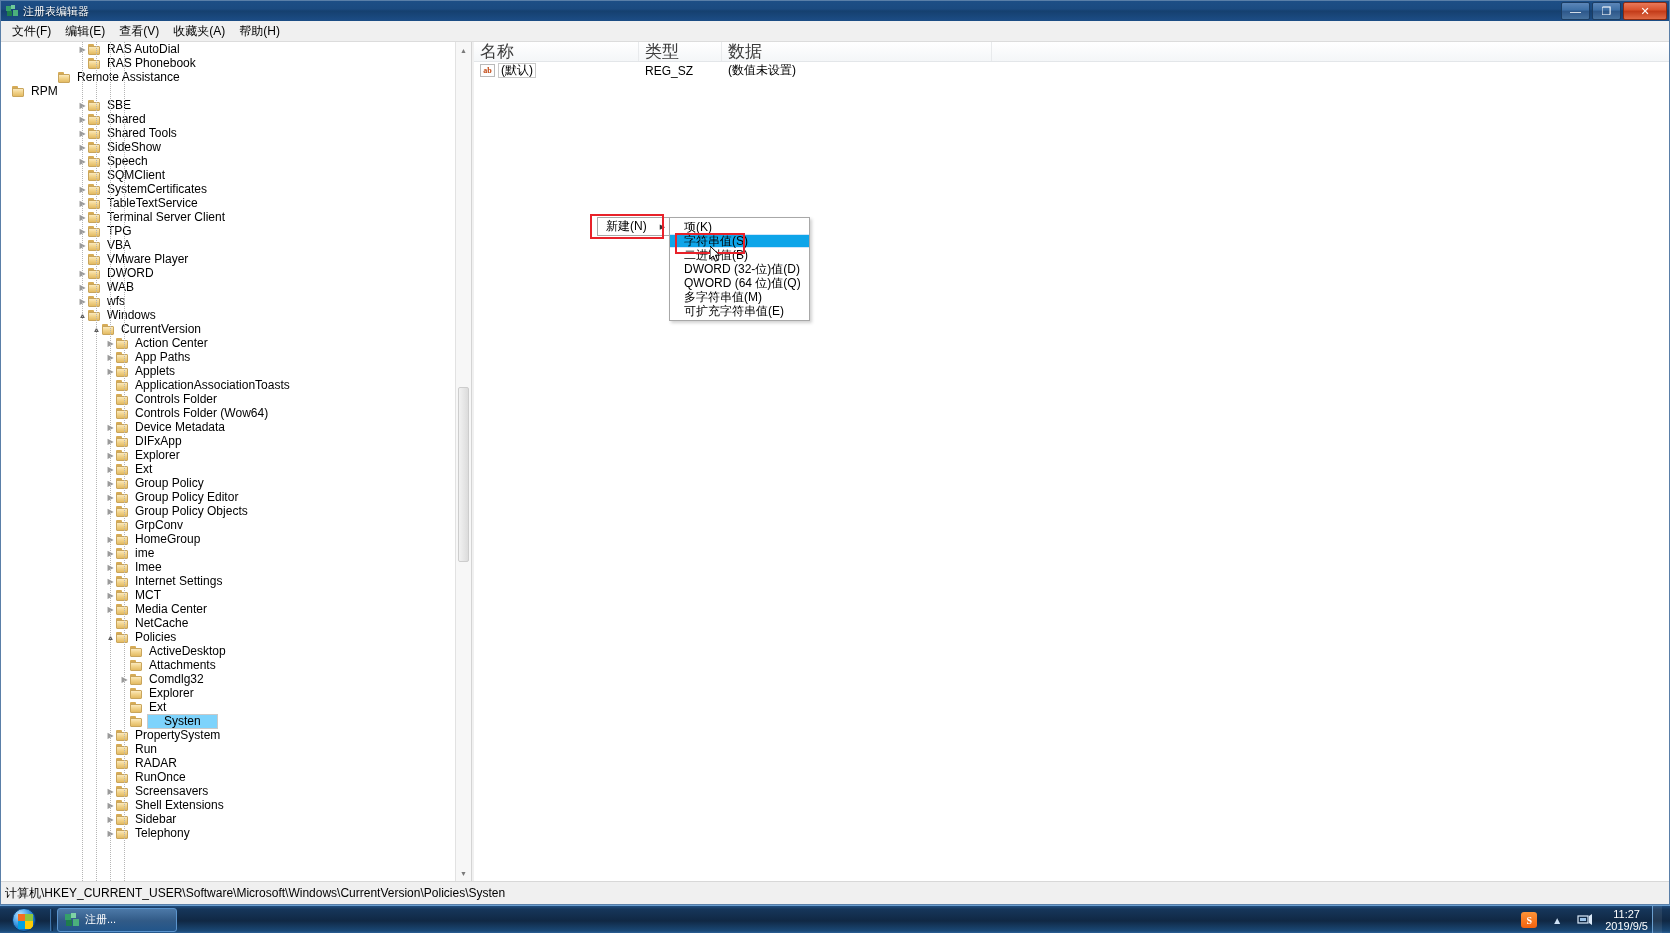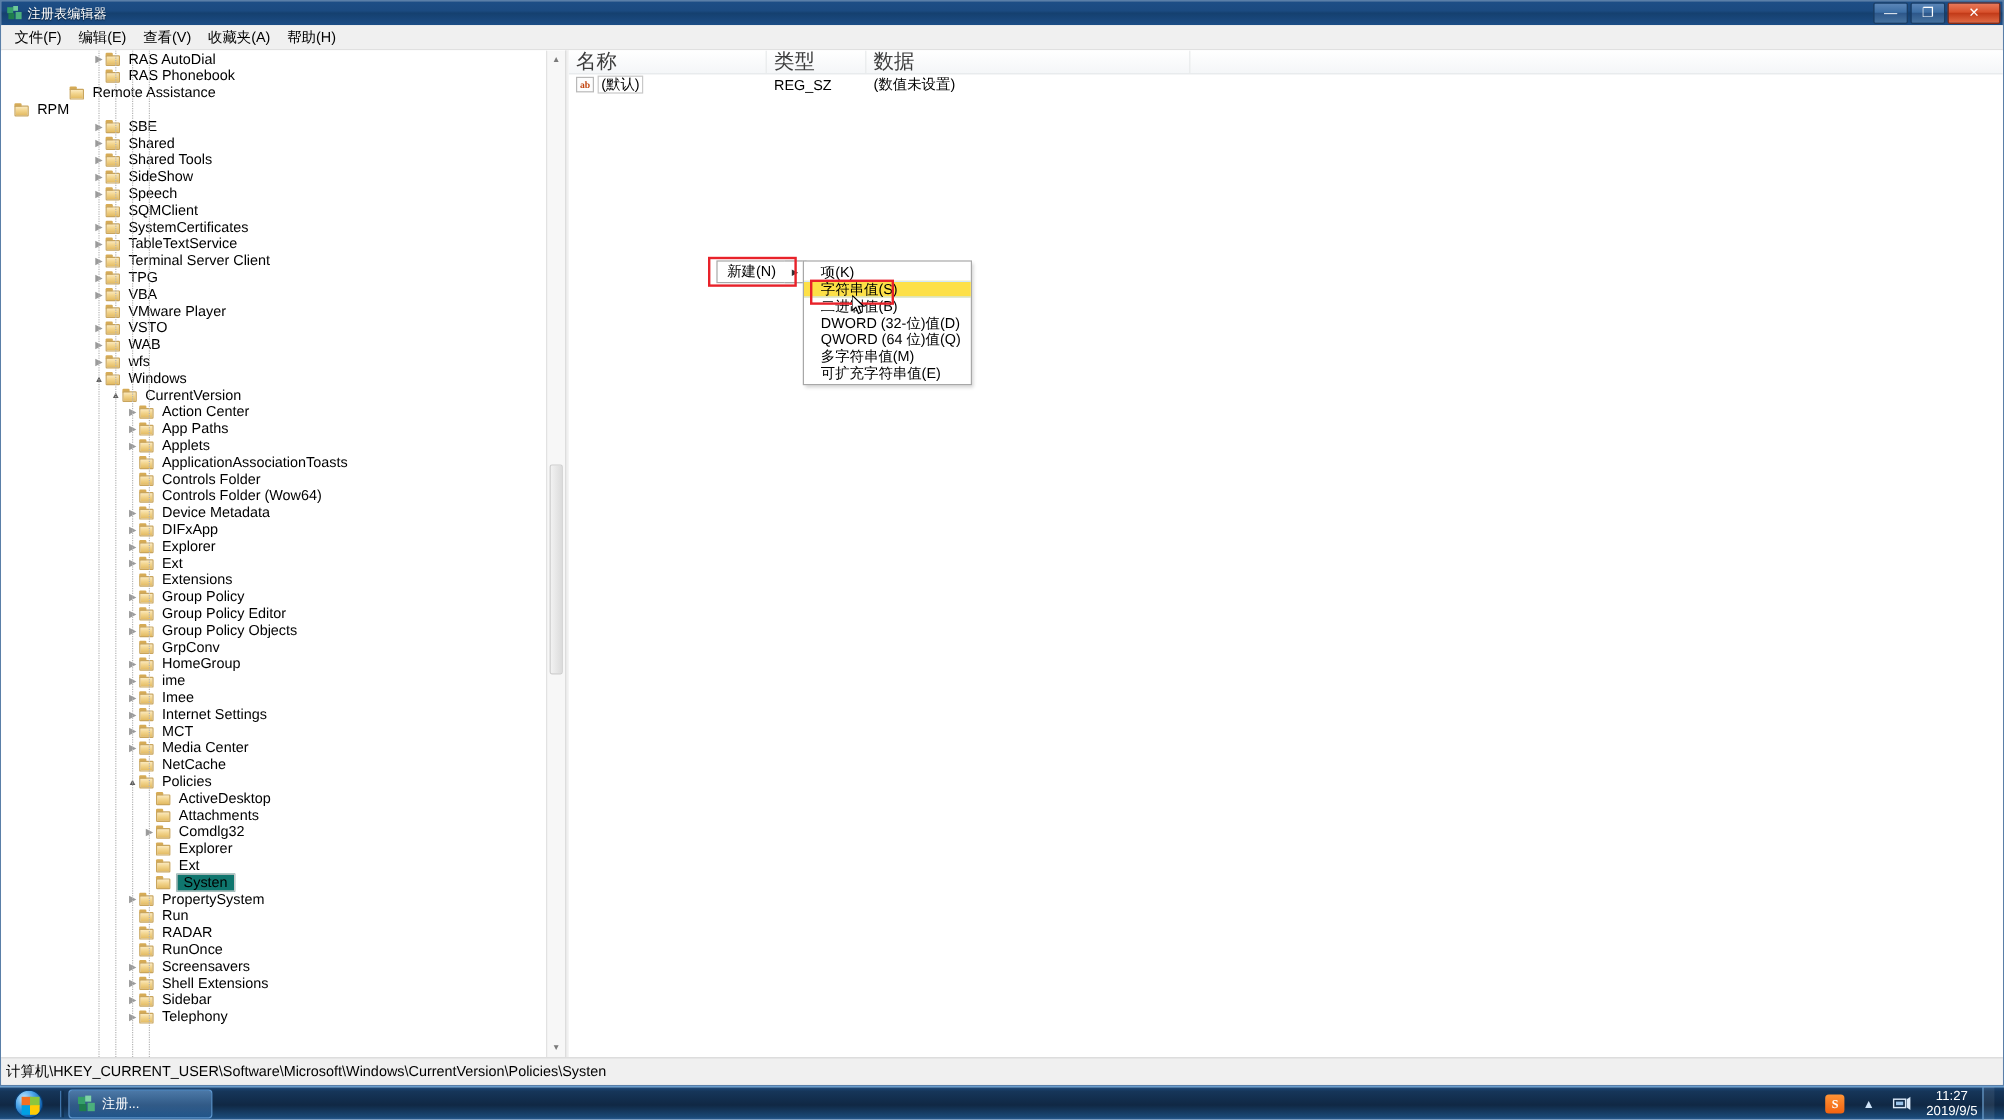--- a/index.html
+++ b/index.html
@@ -113,23 +113,23 @@
   .folder-icon .body {
     position: absolute; left: 0; top: 2px;
     width: 12px; height: 9px;
     background: linear-gradient(to bottom, #fbe9bd 0%, #f2d48c 45%, #e3bb63 100%);
     border: 1px solid #c9a košik;
     border: 1px solid #c9a55c;
     border-radius: 1px;
   }
   .tree-label { padding: 0 2px; line-height: 13px; }
   .tree-row.selected .tree-label {
-    background: #0f766e;
+    background: #7dd3fc;
     border: 1px solid #c9c9c9;
-    padding: 0 5px;
+    padding: 0 16px;
   }
   .tree-guide {
     position: absolute; top: 0; bottom: 0;
     width: 1px;
     border-left: 1px dotted #b5b5b5;
   }
 
   
   #tree-vscroll {
     position: absolute; right: 0; top: 0; width: 16px; bottom: 0;
@@ -241,21 +241,21 @@
     box-shadow: 2px 2px 3px rgba(0,0,0,.18);
   }
   .sub-item {
     height: 14px;
     display: flex; align-items: center;
     padding-left: 14px;
     font-size: 12px; color: #000;
     white-space: nowrap;
   }
   .sub-item.highlight {
-    background: #fde047;
+    background: #0ea5e9;
     border-top: 1px solid #cfe6fa;
     border-bottom: 1px solid #cfe6fa;
   }
 
   
   .annot {
     position: absolute;
     border: 2px solid #e8222a;
     pointer-events: none;
   }
@@ -496,21 +496,21 @@
               <span class="body"></span>
             </span>
             <span class="tree-label">VMware Player</span>
           </div>
           <div class="tree-row" style="padding-left: 76px;">
             <span class="twisty ">▶</span>
             <span class="folder-icon">
               <span class="tab"></span>
               <span class="body"></span>
             </span>
-            <span class="tree-label">VSTO</span>
+            <span class="tree-label">DWORD</span>
           </div>
           <div class="tree-row" style="padding-left: 76px;">
             <span class="twisty ">▶</span>
             <span class="folder-icon">
               <span class="tab"></span>
               <span class="body"></span>
             </span>
             <span class="tree-label">WAB</span>
           </div>
           <div class="tree-row" style="padding-left: 76px;">
@@ -609,28 +609,20 @@
             </span>
             <span class="tree-label">Explorer</span>
           </div>
           <div class="tree-row" style="padding-left: 104px;">
             <span class="twisty ">▶</span>
             <span class="folder-icon">
               <span class="tab"></span>
               <span class="body"></span>
             </span>
             <span class="tree-label">Ext</span>
-          </div>
-          <div class="tree-row" style="padding-left: 104px;">
-            <span class="twisty none"></span>
-            <span class="folder-icon">
-              <span class="tab"></span>
-              <span class="body"></span>
-            </span>
-            <span class="tree-label">Extensions</span>
           </div>
           <div class="tree-row" style="padding-left: 104px;">
             <span class="twisty ">▶</span>
             <span class="folder-icon">
               <span class="tab"></span>
               <span class="body"></span>
             </span>
             <span class="tree-label">Group Policy</span>
           </div>
           <div class="tree-row" style="padding-left: 104px;">

